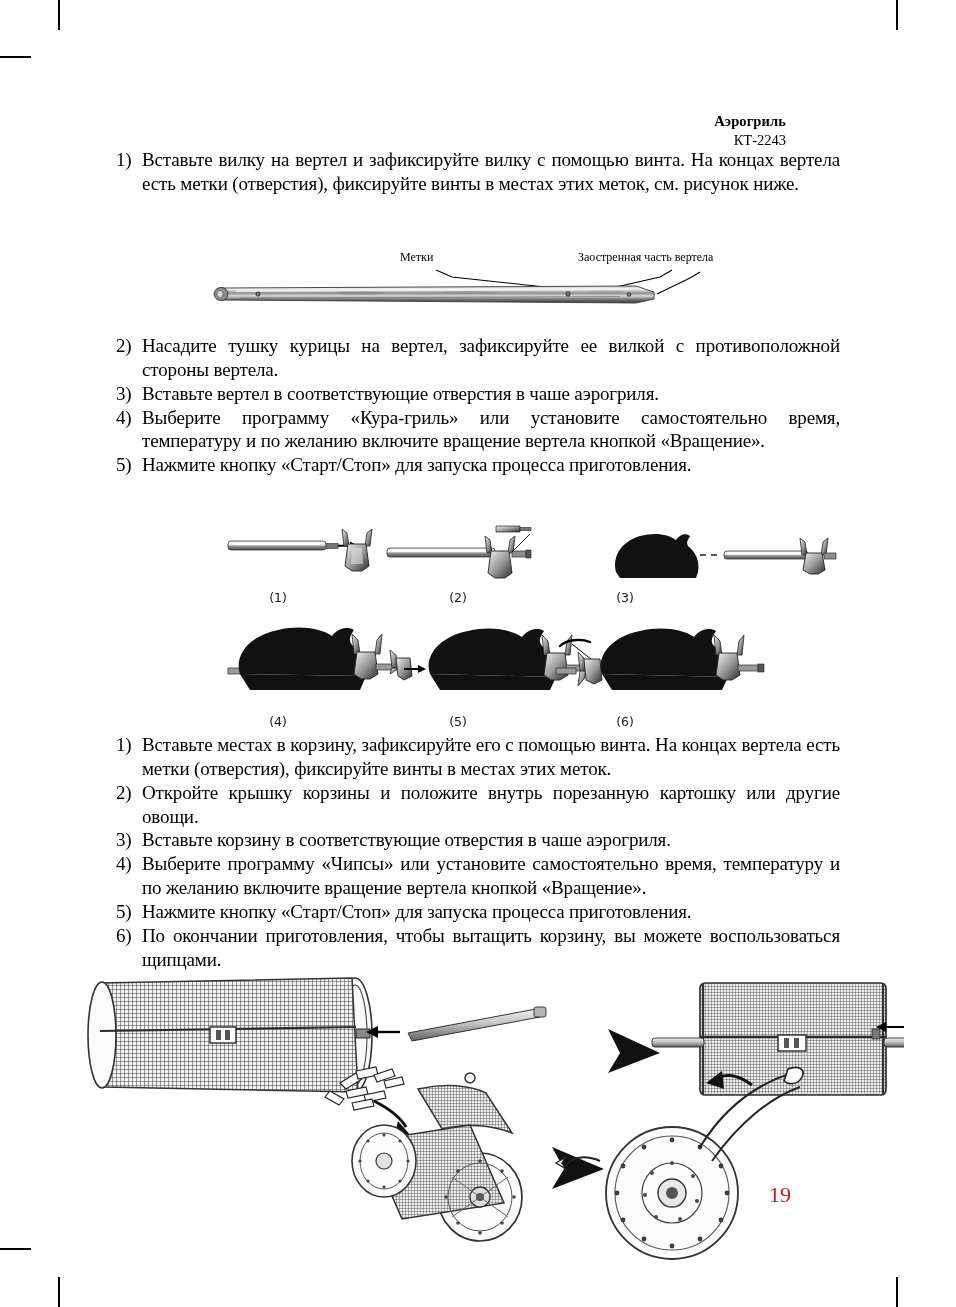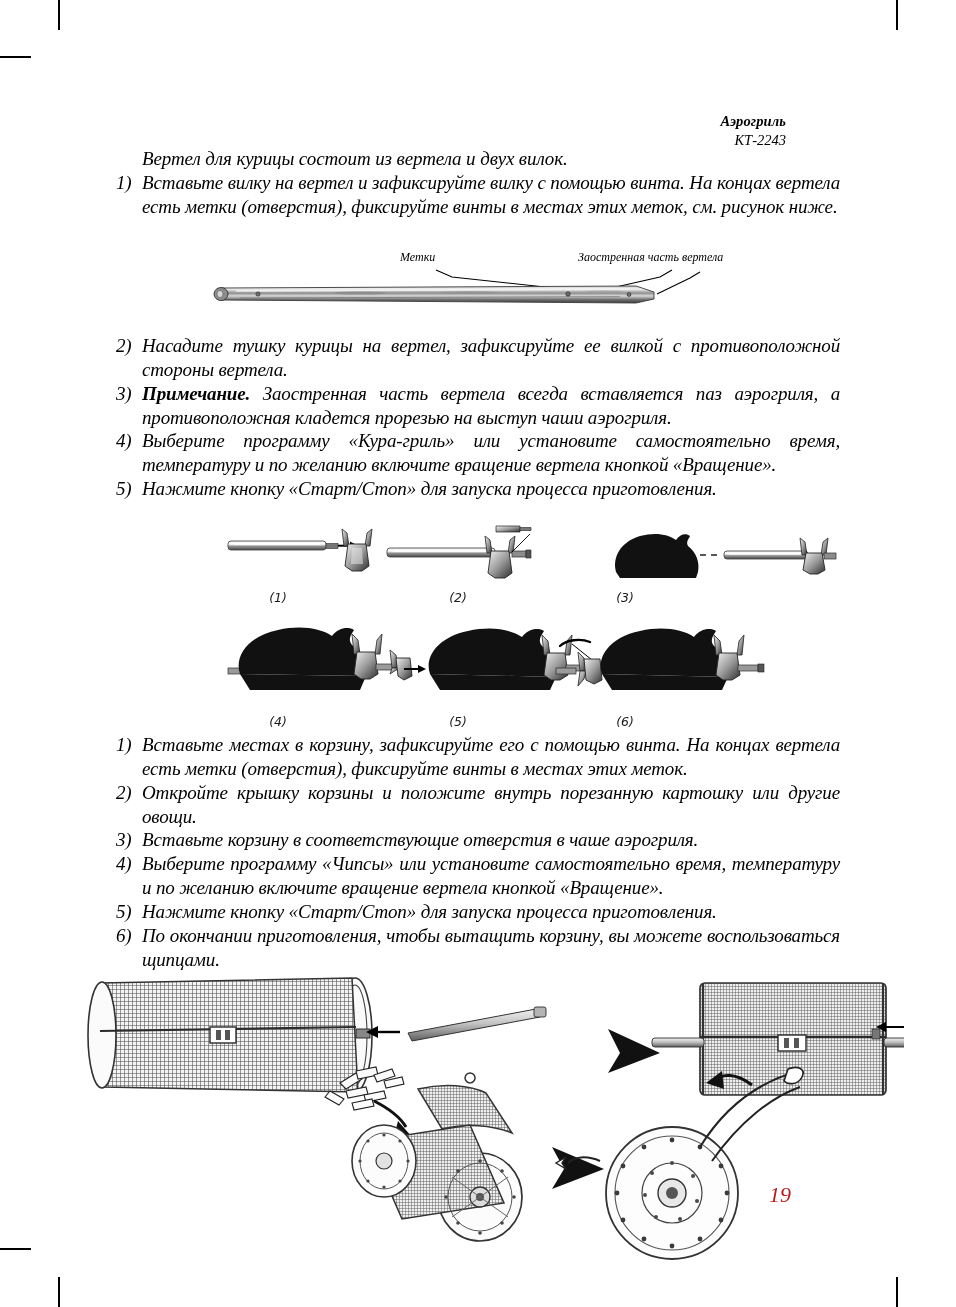--- a/index.html
+++ b/index.html
@@ -11,21 +11,20 @@
   body {
     font-family: "Liberation Serif", "DejaVu Serif", serif;
     color: #000000;
   }
   #page {
     position: relative;
     width: 904px;
     height: 1307px;
     overflow: hidden;
     background: #ffffff;
-    font-style: italic;
   }
 
   
   .crop {
     position: absolute;
     background: #000000;
   }
   .crop.v { width: 2px; height: 30px; }
   .crop.h { height: 2px; width: 31px; }
 
@@ -140,21 +139,20 @@
   <div class="crop h crop-bl-h"></div>
   <div class="crop v crop-br-v"></div>
   <div class="crop h crop-br-h"></div>
 
   <div class="runhead">
     <span class="model-name">Аэрогриль</span>
     <span class="model-code">КТ-2243</span>
   </div>
 
   <div class="content" style="top:148px;">
-    <p class="lead">Вертел для курицы состоит из вертела и двух вилок.</p>
     <ol class="steps">
       <li>
         <span class="num">1)</span>
         <span class="justify" style="display:block">Вставьте вилку на вертел и зафиксируйте вилку с помощью винта. На концах вертела есть метки (отверстия), фиксируйте винты в местах этих меток, см. рисунок ниже.</span>
       </li>
     </ol>
   </div>
 
   <div class="figure-block" style="left:0; top:250px; width:956px; height:70px;">
 
@@ -196,21 +194,21 @@
   </div>
 
   <div class="content" style="top:334px;">
     <ol class="steps">
       <li>
         <span class="num">2)</span>
         <span class="justify" style="display:block">Насадите тушку курицы на вертел, зафиксируйте ее вилкой с противоположной стороны вертела.</span>
       </li>
       <li>
         <span class="num">3)</span>
-        <span class="note" style="display:block"><span class="note-lead">Примечание.</span><span> Заостренная часть вертела всегда вставляется паз аэрогриля, а противоположная кладется прорезью на выступ чаши аэрогриля.</span></span>
+        <span style="display:block">Вставьте вертел в соответствующие отверстия в чаше аэрогриля.</span>
       </li>
       <li>
         <span class="num">4)</span>
         <span class="justify" style="display:block">Выберите программу «Кура-гриль» или установите самостоятельно время, температуру и по желанию включите вращение вертела кнопкой «Вращение».</span>
       </li>
       <li>
         <span class="num">5)</span>
         <span style="display:block">Нажмите кнопку «Старт/Стоп» для запуска процесса приготовления.</span>
       </li>
     </ol>

